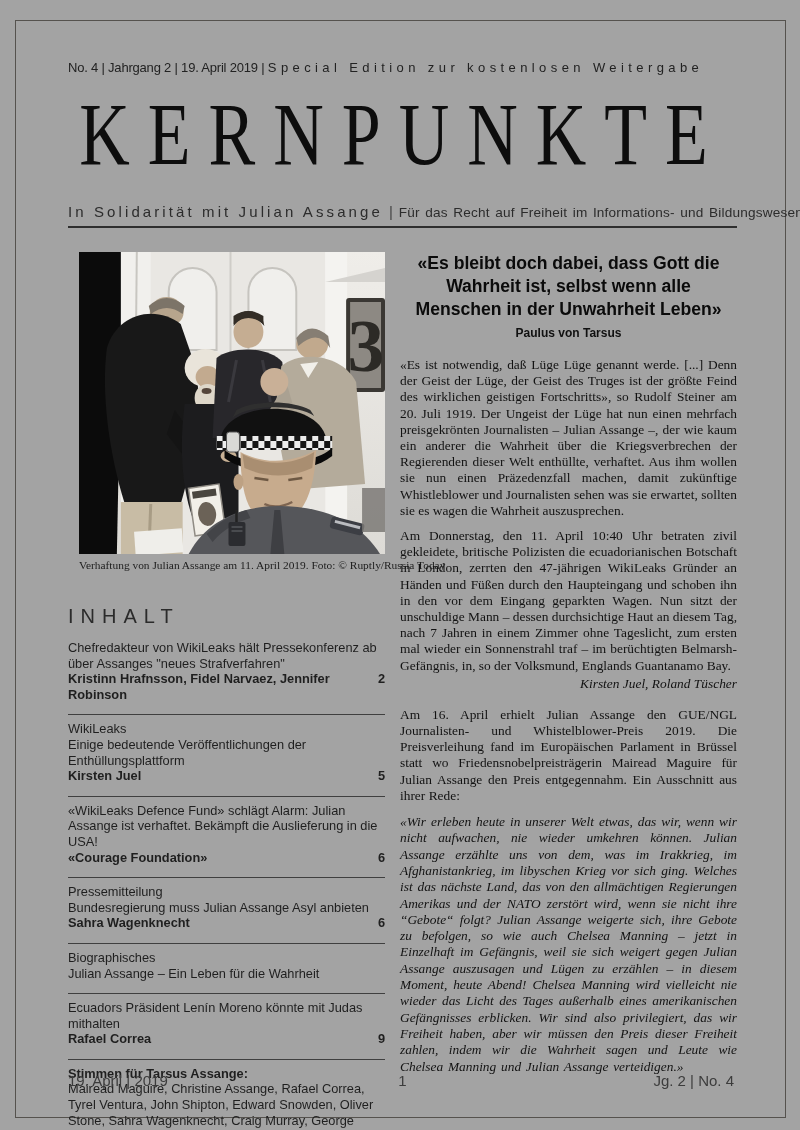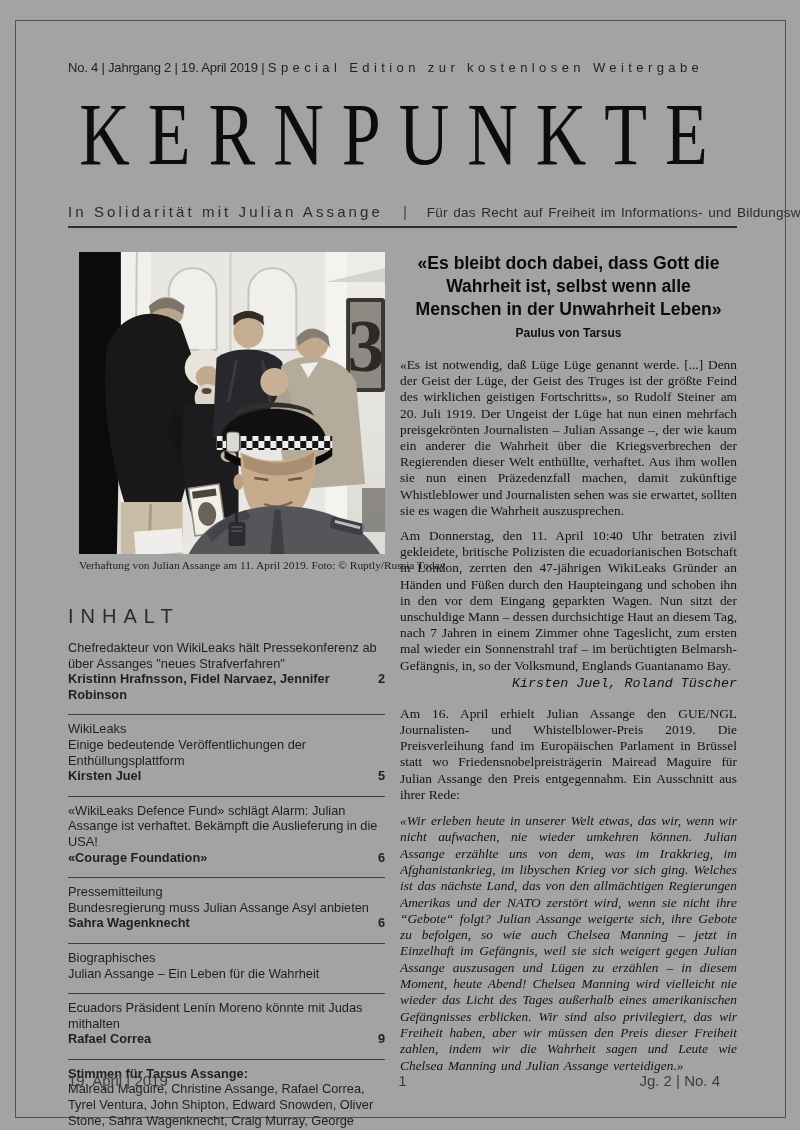--- a/index.html
+++ b/index.html
@@ -19,21 +19,21 @@
   .meta-prefix { letter-spacing:-0.2px; }
   .meta-spaced { letter-spacing:4.4px; }
   .masthead-wrap { margin-top:10px; text-align:center; height:96px; }
   .masthead {
     display:inline-block; font-family:"Liberation Serif", serif;
     font-size:70px; letter-spacing:18px; color:#0d0d0d;
     transform:scaleY(1.26); transform-origin:center top; white-space:nowrap;
   }
   .subtitle-row {
     margin-top:22px; display:flex; justify-content:space-between; align-items:baseline;
-    border-bottom:2px solid #2e2e2e; padding-bottom:6px; color:#2c2c2c;gap:14px;
+    border-bottom:2px solid #2e2e2e; padding-bottom:6px; color:#2c2c2c;
   }
   .subtitle-left { font-size:15px; letter-spacing:3.1px; white-space:nowrap; }
   .subtitle-sep  { font-size:15px; padding:0 6px; color:#444; }
   .subtitle-right{ font-size:13.6px; letter-spacing:0.2px; word-spacing:1.5px; white-space:nowrap; }
 
   
   .columns { margin-top:24px; display:flex; gap:15px; }
   .col-left { width:317px; flex:0 0 317px; }
   .col-right{ flex:1; min-width:0; }
 
@@ -63,34 +63,34 @@
     font-size:17.6px; font-weight:bold; line-height:23px; text-align:center;
     color:#0b0b0b; margin:0 4px;
   }
   .attribution { font-size:12px; font-weight:bold; text-align:center; margin-top:5px; color:#111; }
   .body-just {
     font-family:Liberation Serif, serif; font-size:13.4px; line-height:16.2px;
     text-align:justify; color:#121212; margin-top:9px;
   }
   .first-para { margin-top:17px; }
   .byline {
-    font-family:Liberation Mono, monospace; font-style:italic; font-size:13.4px;
+    font-family:Liberation Serif, serif; font-style:italic; font-size:13.4px;
     text-align:right; margin-top:2px; color:#121212;
   }
   .para-3 { margin-top:15px; }
   .italic-quote { font-style:italic; word-spacing:1.4px; margin-top:10px; line-height:16.3px; }
 
   
   .footer {
     position:absolute; left:68px; top:1072px; width:669px;
     font-size:15px; color:#3c3c3c;
   }
   .footer-left  { position:absolute; left:0; }
   .footer-center{ position:absolute; left:0; right:0; text-align:center; }
-  .footer-right { position:absolute; right:17px; }
+  .footer-right { position:absolute; right:3px; }
 </style>
 </head>
 <body>
 
 <div class="page">
   <div class="frame"></div>
 
   <div class="content">
 
     <div class="meta-line">

